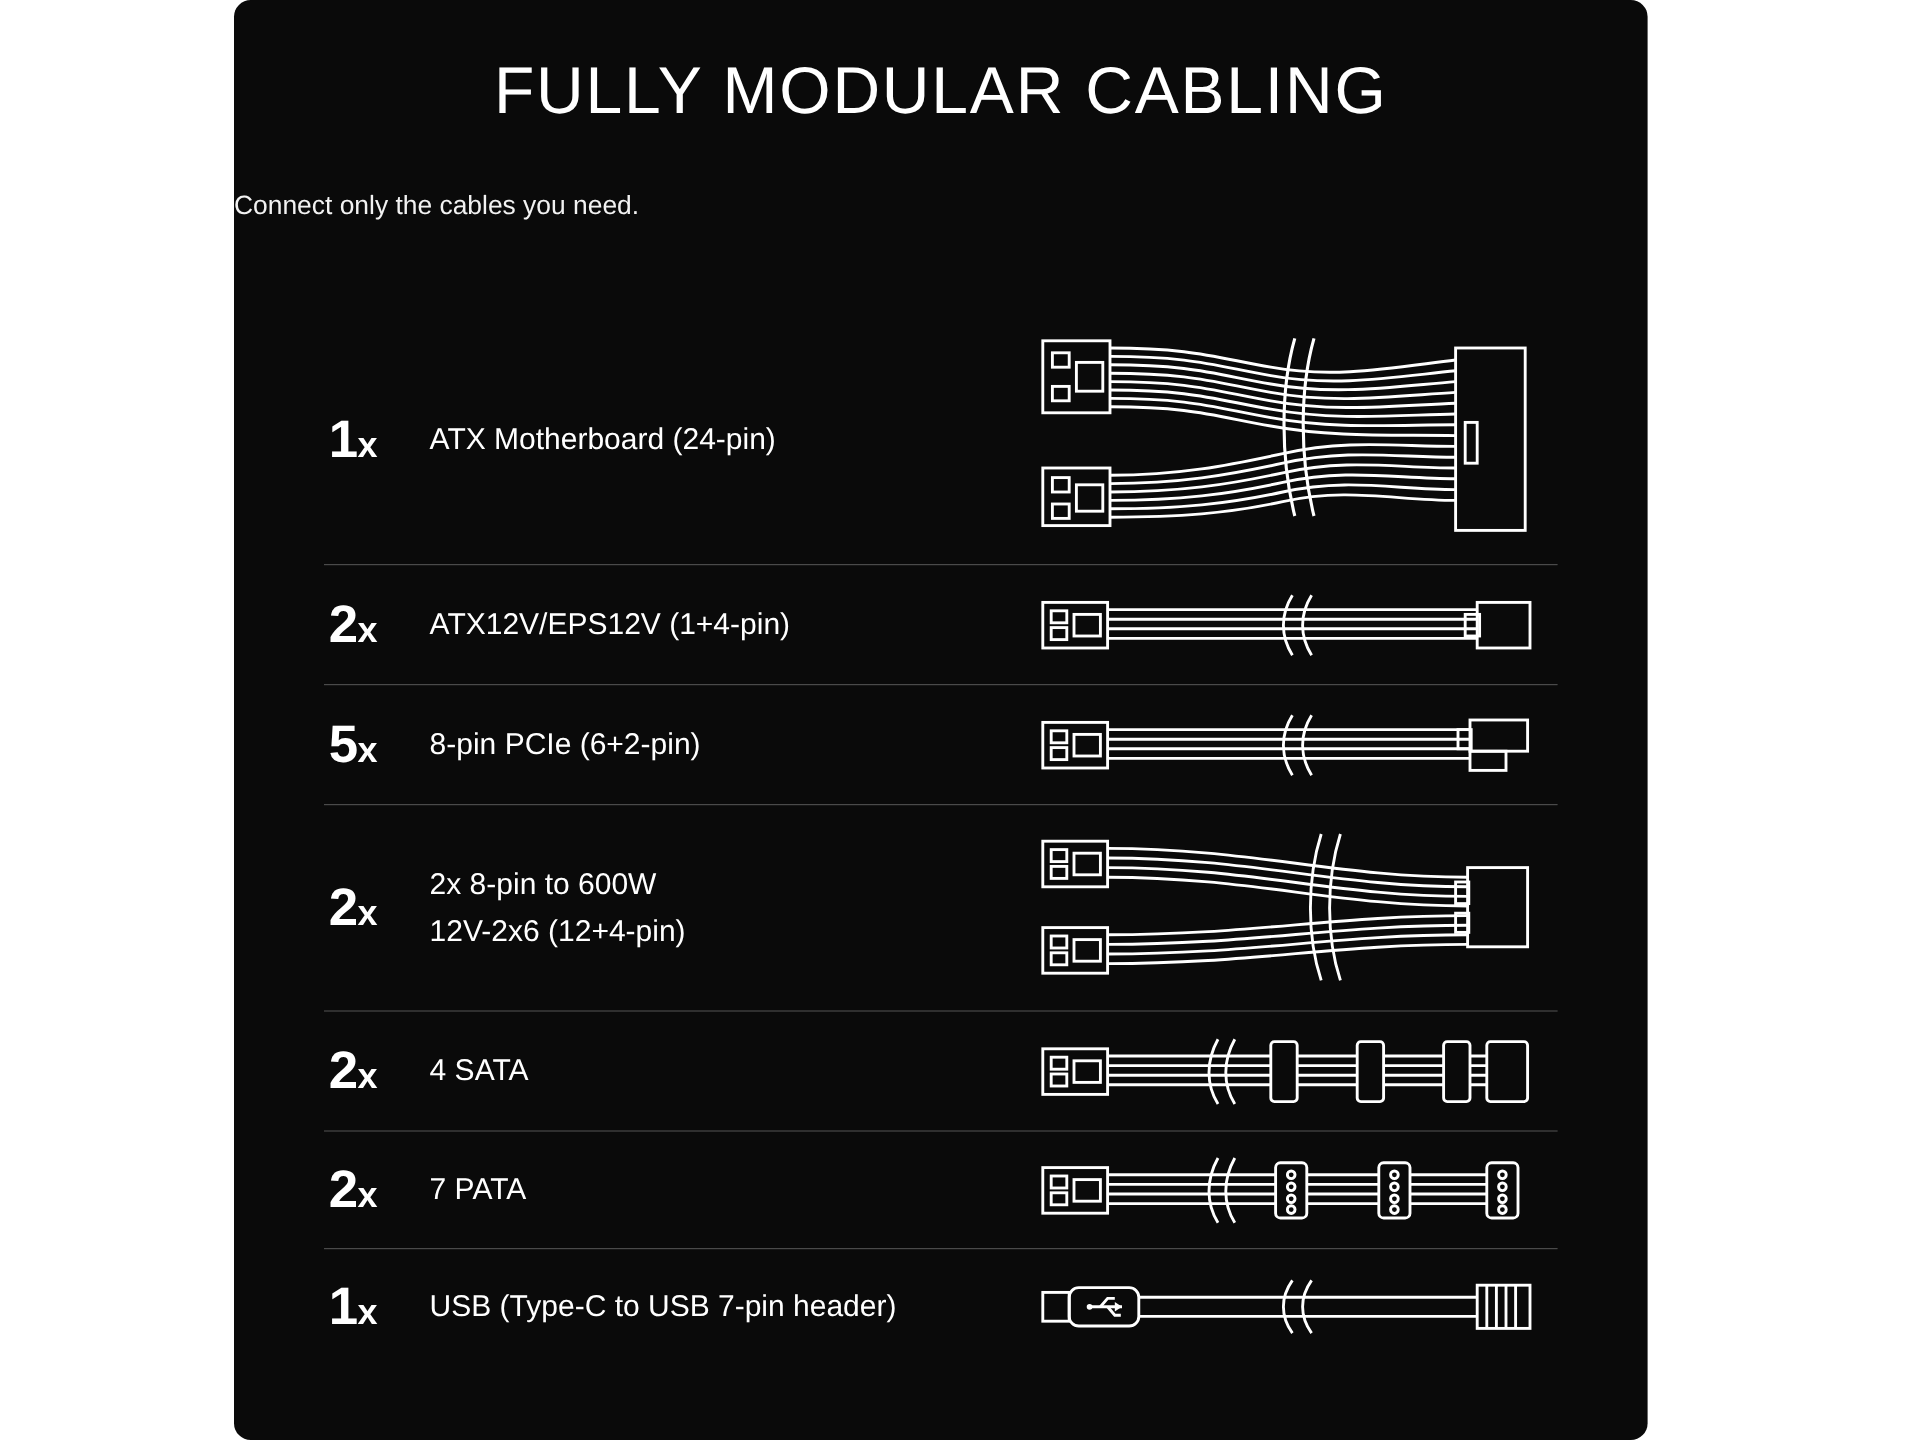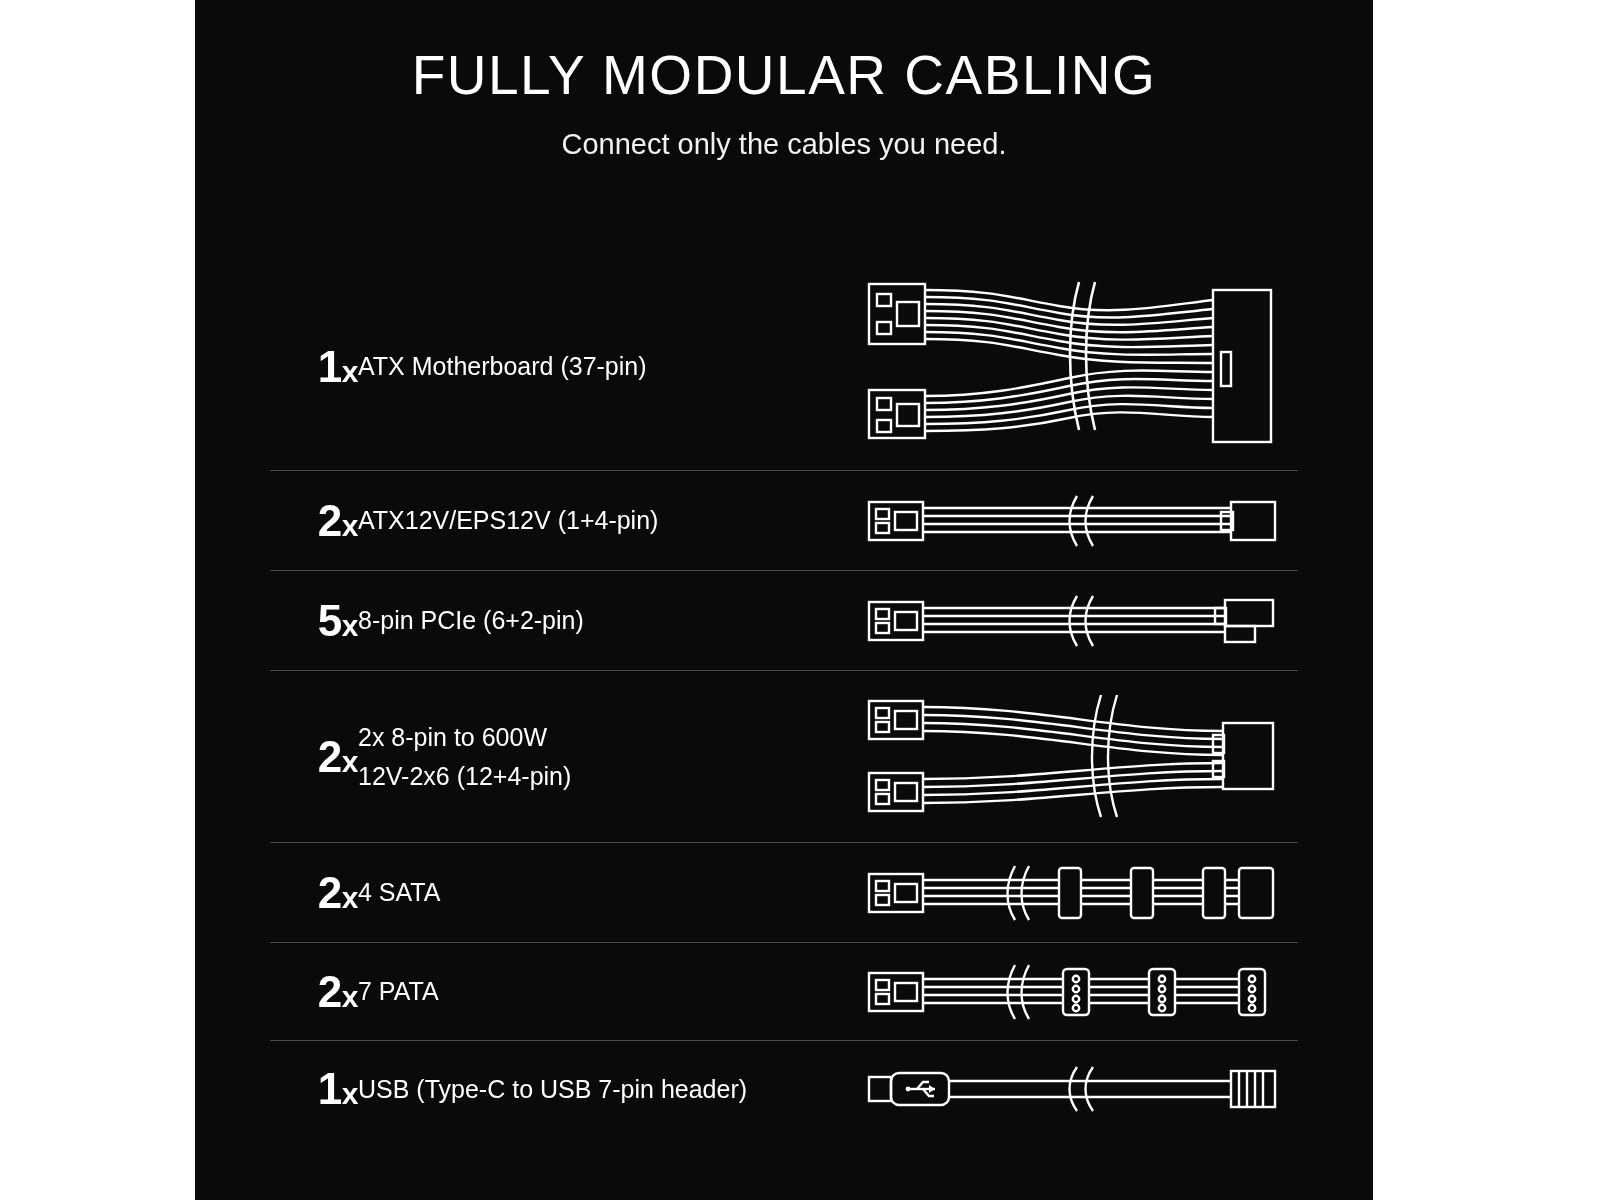--- a/index.html
+++ b/index.html
@@ -15,39 +15,40 @@
   }
   #panel {
     position: absolute;
     left: 195px;
     top: 0;
     width: 1178px;
     height: 1200px;
     background: #0a0a0a;
     color: #ffffff;
     box-sizing: border-box;
+    border-radius: 14px;
   }
   #title {
     position: absolute;
     left: 0;
     top: 48px;
     width: 100%;
     text-align: center;
     font-size: 55px;
     letter-spacing: 1.5px;
     font-weight: 400;
     line-height: 1;
   }
   #subtitle {
     position: absolute;
     left: 0;
-    top: 128px;
+    top: 158px;
     width: 100%;
-    text-align: center;
-    font-size: 29px;
+    text-align: left;
+    font-size: 22px;
     font-weight: 400;
     color: #f2f2f2;
   }
   #rows {
     position: absolute;
     left: 75px;
     top: 263px;
     width: 1028px;
   }
   .row {
@@ -56,21 +57,21 @@
     align-items: center;
     box-sizing: border-box;
     border-bottom: 1px solid #4a4a4a;
   }
   .row.last {
     border-bottom: none;
   }
   .qty {
     width: 88px;
     flex: 0 0 88px;
-    text-align: right;
+    text-align: left;
     font-size: 44px;
     font-weight: 700;
     letter-spacing: -0.5px;
     padding-left: 4px;
     box-sizing: border-box;
   }
   .qty .x {
     font-size: 30px;
   }
   .label {
@@ -104,21 +105,21 @@
 
 <div id="panel">
 
   <div id="title">FULLY MODULAR CABLING</div>
   <div id="subtitle">Connect only the cables you need.</div>
 
   <div id="rows">
 
     <div class="row r0">
       <div class="qty"><span>1</span><span class="x">x</span></div>
-      <div class="label">ATX Motherboard (37-pin)</div>
+      <div class="label">ATX Motherboard (24-pin)</div>
       <div class="art">
         <svg width="420" height="190" viewBox="0 0 420 190">
           <g fill="none" stroke="#ffffff" stroke-width="2.4">
 
             <rect x="6" y="12" width="56" height="60"></rect>
             <rect x="14" y="22" width="14" height="12"></rect>
             <rect x="14" y="50" width="14" height="12"></rect>
             <rect x="34" y="30" width="22" height="24"></rect>
 
             <rect x="6" y="118" width="56" height="48"></rect>

